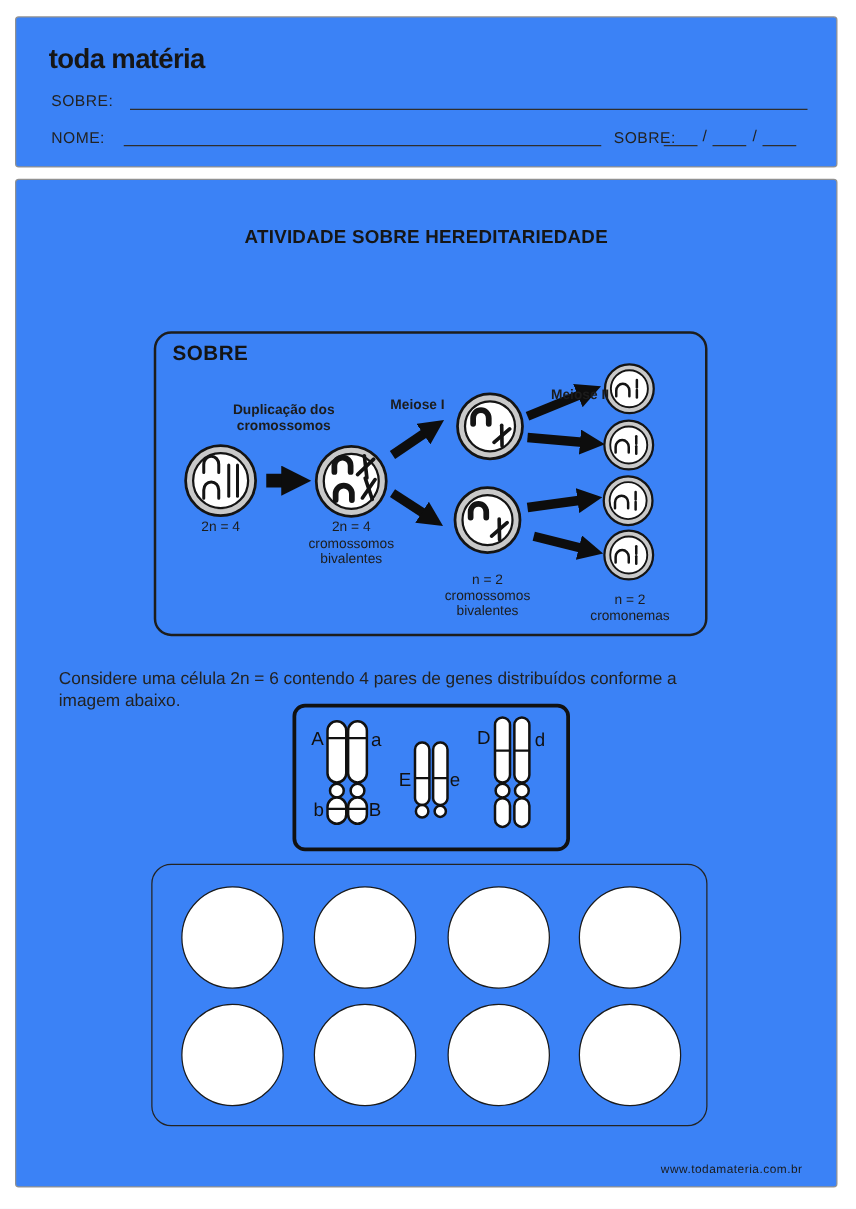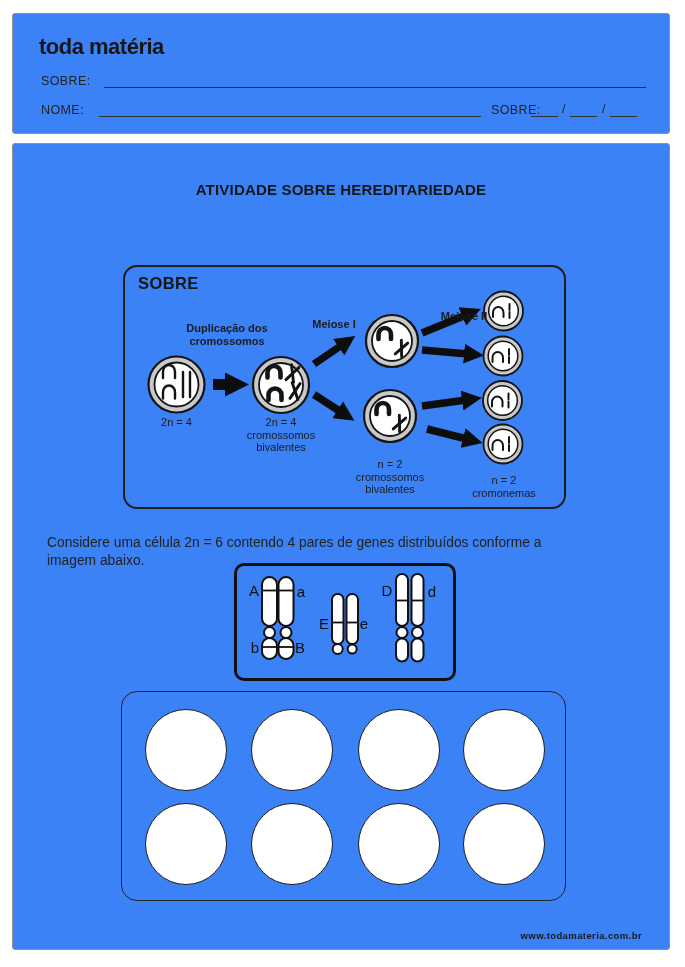--- a/index.html
+++ b/index.html
@@ -15,21 +15,21 @@
   .meiose-box{position:absolute;left:110px;top:121px;width:443px;height:244px;
               border:2px solid #1d1d1d;border-radius:14px;box-sizing:border-box;}
   .meiose-title{font-size:16.5px;font-weight:bold;letter-spacing:0.4px;color:#141414;}
   .dlabel{position:absolute;font-size:11px;line-height:12.5px;text-align:center;color:#1c1c1c;white-space:pre-line;}
   .dbold{font-weight:bold;}
   .gene-box{position:absolute;left:221px;top:419px;width:222px;height:118px;
             border:3px solid #111;border-radius:10px;box-sizing:border-box;}
   .circles-box{position:absolute;left:108px;top:547px;width:445px;height:210px;
                border:1.6px solid #242424;border-radius:16px;box-sizing:border-box;}
   .acircle{position:absolute;width:82px;height:82px;border:1.6px solid #1c1c1c;border-radius:50%;box-sizing:border-box;background:#fff;}
-  .footer-url{font-size:9.5px;font-weight:bold;letter-spacing:0.4px;color:#1a1a1a;}
+  .footer-url{font-size:9.5px;font-weight:normal;letter-spacing:0.4px;color:#1a1a1a;}
   
   .ring{fill:#c9c9c9;stroke:#141414;stroke-width:2.2;}
   .inner{fill:#ffffff;stroke:#141414;stroke-width:1.8;}
   .sring{fill:#c9c9c9;stroke:#141414;stroke-width:1.8;}
   .sinner{fill:#ffffff;stroke:#141414;stroke-width:1.5;}
   .chrom{fill:none;stroke:#141414;stroke-linecap:round;}
   .thin{stroke-width:2.4;}
   .bold{stroke-width:4.6;}
   .xst{stroke-width:2.9;}
   .sthin{stroke-width:2;}

